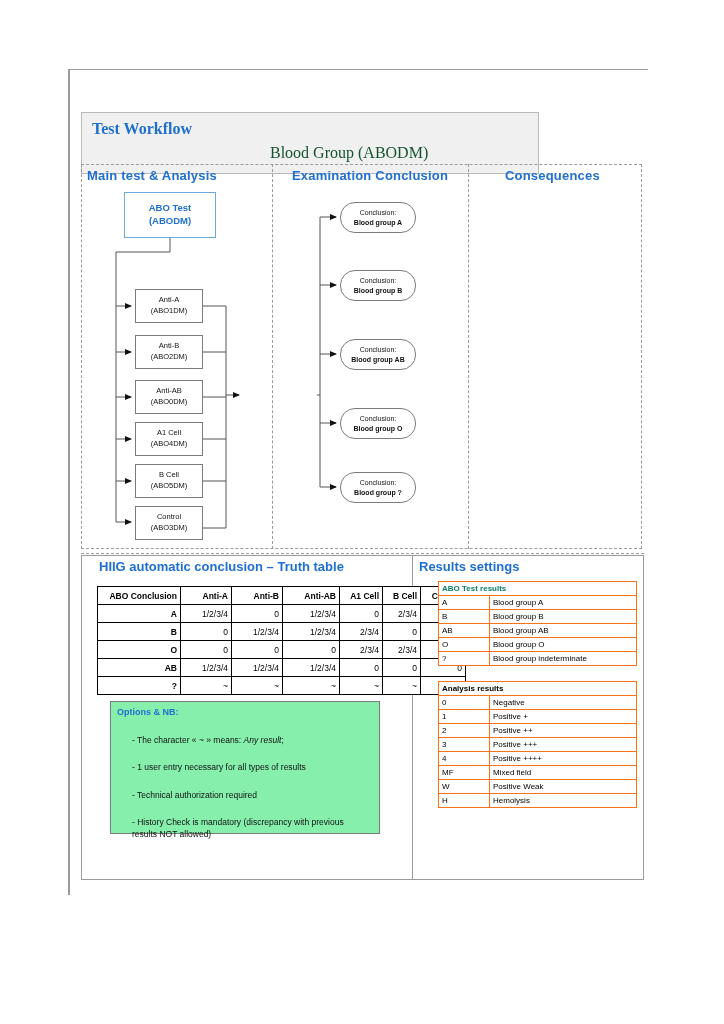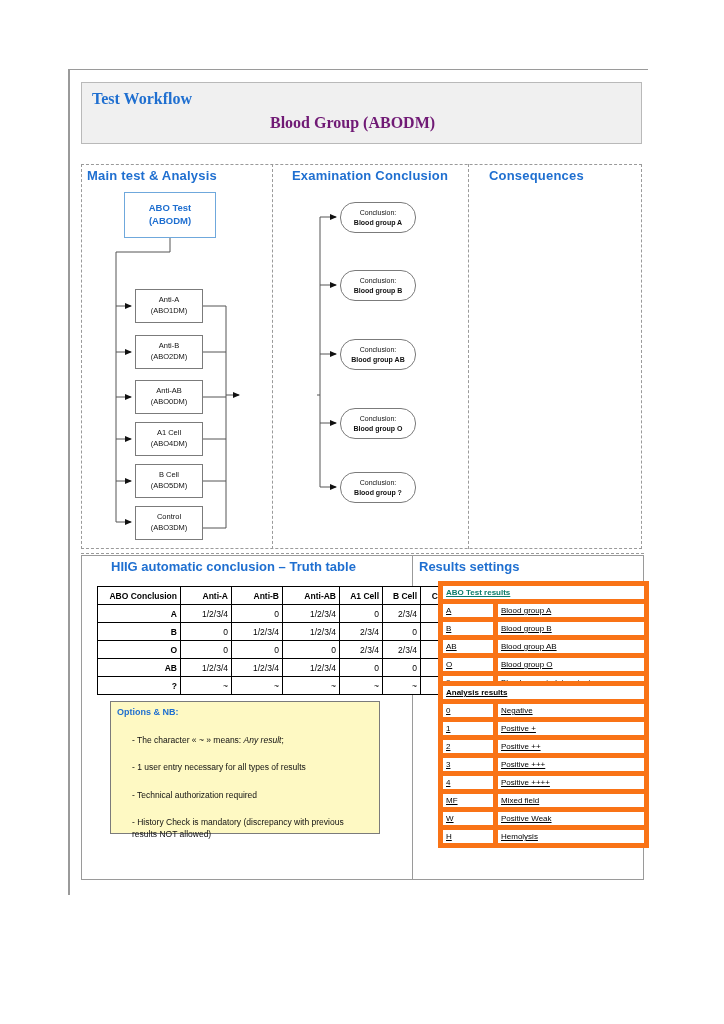--- a/index.html
+++ b/index.html
@@ -9,48 +9,48 @@
     position:relative;overflow:hidden;
   }
   .page{position:absolute;left:0;top:0;width:724px;height:1024px;}
 
   
   .rule-top{position:absolute;left:68px;top:69px;width:580px;height:0;border-top:1px solid #9a9a9a;}
   .rule-left{position:absolute;left:68px;top:69px;width:0;height:826px;border-left:2px solid #9a9a9a;}
 
   
   .title-box{
-    position:absolute;left:81px;top:82px;width:561px;height:62px;
+    position:absolute;left:81px;top:112px;width:458px;height:62px;
     background:#f0f0f0;border:1px solid #b9b9b9;box-sizing:border-box;
   }
   .title-main{
     position:absolute;left:10px;top:7px;
     font-family:"Liberation Serif", serif;font-weight:bold;font-size:16px;color:#1f6fd0;
   }
   .title-sub{
     position:absolute;left:188px;top:31px;
-    font-family:"Liberation Serif", serif;font-weight:bold;font-size:16px;color:#701a75;
+    font-family:"Liberation Serif", serif;font-weight:normal;font-size:16px;color:#14532d;
   }
 
   
   .flow-box{
     position:absolute;left:81px;top:164px;width:561px;height:385px;
     border:1px dashed #9a9a9a;box-sizing:border-box;
   }
   .vdiv{position:absolute;top:164px;height:385px;width:0;border-left:1px dashed #9a9a9a;}
   .vdiv.a{left:272px;}
   .vdiv.b{left:468px;}
 
   .col-head{
     position:absolute;font-size:13px;font-weight:bold;color:#1f6fd0;
     letter-spacing:.2px;white-space:nowrap;text-align:center;
   }
   .col-head.c1{left:87px;top:168px;}
   .col-head.c2{left:279px;top:168px;margin-left:13px;}
-  .col-head.c3{left:489px;top:168px;}
+  .col-head.c3{left:505px;top:168px;}
 
   
   .abo-root{
     position:absolute;left:124px;top:192px;width:92px;height:46px;
     border:1px solid #6fa8dc;box-sizing:border-box;background:#fff;
     display:flex;align-items:center;justify-content:center;text-align:center;
     font-size:9.5px;font-weight:bold;color:#1f6fd0;line-height:1.35;
   }
 
   
@@ -86,21 +86,21 @@
 
   
   .bottom-box{
     position:absolute;left:81px;top:555px;width:563px;height:325px;
     border:1px solid #9a9a9a;box-sizing:border-box;background:#fff;
   }
   .bottom-top-dash{position:absolute;left:81px;top:553px;width:563px;height:0;border-top:1px dashed #9a9a9a;}
   .bottom-vdiv{position:absolute;left:412px;top:556px;height:323px;width:0;border-left:1px solid #9a9a9a;}
 
   .sec-head{position:absolute;font-size:13px;font-weight:bold;color:#1f6fd0;white-space:nowrap;}
-  .sec-head.left{left:84px;top:559px;padding-left:27px;}
+  .sec-head.left{left:72px;top:559px;padding-left:27px;}
   .sec-head.right{left:419px;top:559px;}
 
   
   table.truth{
     position:absolute;left:97px;top:586px;border-collapse:collapse;
     font-size:8.5px;color:#000;background:#fff;
   }
   table.truth td,table.truth th{
     border:1px solid #000;text-align:right;padding:2px 3px;font-weight:normal;height:13px;
   }
@@ -110,32 +110,32 @@
   .w-a{width:44px;}
   .w-b{width:44px;}
   .w-ab{width:50px;}
   .w-a1{width:36px;}
   .w-bc{width:31px;}
   .w-ct{width:38px;}
 
   
   .note{
     position:absolute;left:110px;top:701px;width:270px;height:133px;
-    border:1px solid #7b7b7b;box-sizing:border-box;background:#fef9c3;
+    border:1px solid #7b7b7b;box-sizing:border-box;background:#86efac;
     padding:4px 6px;font-size:8.5px;color:#111;line-height:1.45;
   }
   .note .nh{color:#1f6fd0;font-weight:bold;display:block;margin-bottom:1px;font-size:9px;}
   .note i{font-style:italic;}
   .note p{margin:15px;}
 
   
   table.rs{
     position:absolute;border-collapse:collapse;font-size:8px;color:#000;background:#fff;
   }
-  table.rs td{border:5px solid #f97316;padding:1px 3px;height:11px;vertical-align:middle;text-decoration:underline;}
+  table.rs td{border:1px solid #f97316;padding:1px 3px;height:11px;vertical-align:middle;}
   table.rs td.k{width:44px;}
   table.rs td.v{width:140px;}
   table.rs tr.hdr td{font-weight:bold;}
   table.rs.t1{left:438px;top:581px;}
   table.rs.t1 tr.hdr td{color:#0b7c6a;}
   table.rs.t2{left:438px;top:681px;}
   table.rs.t2 tr.hdr td{color:#000;}
 </style>
 </head>
 <body>

